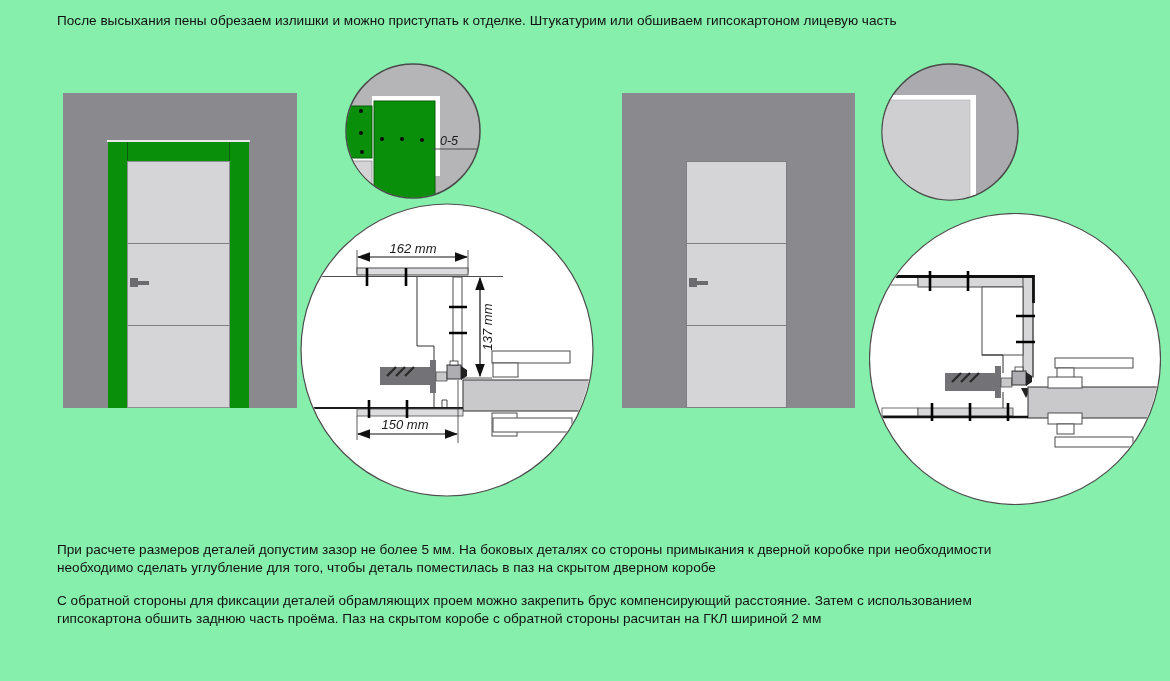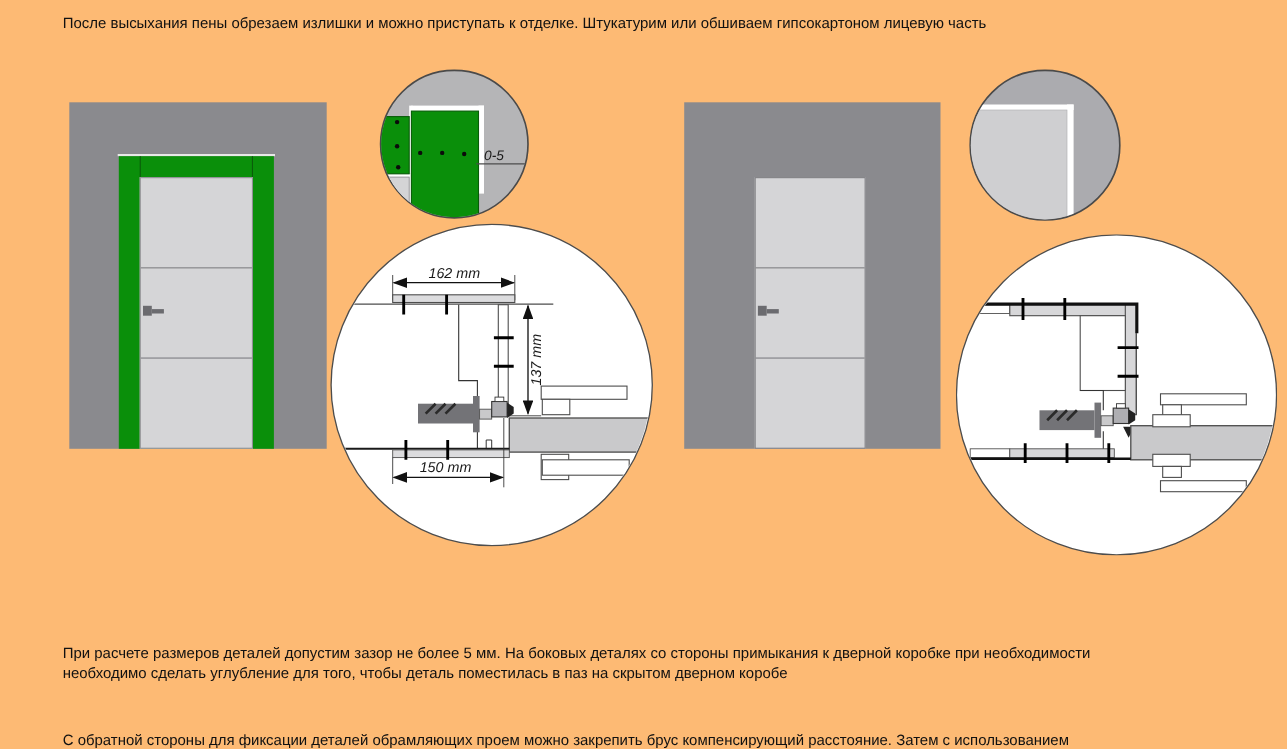--- a/index.html
+++ b/index.html
@@ -1,36 +1,36 @@
 <!DOCTYPE html>
 <html><head>
 <meta charset="utf-8">
 <style>
   * { margin:0; padding:0; box-sizing:border-box; }
   html,body { width:1170px; height:681px; background:#ffffff; overflow:hidden;
     font-family:"Liberation Sans", sans-serif; color:#111; }
   .abs { position:absolute; }
-  #stage { position:relative; width:1170px; height:681px; background:#fdba74; }
+  #stage { position:relative; width:1170px; height:681px; background:#86efac; }
 
   .body-text { font-size:13.6px; line-height:1.3; color:#111; letter-spacing:0; }
 
   
   .wall { background:#8a8a8e; }
   .frame { background:#0a8f0a; }
   .frame-top-edge { background:#e8e8e8; }
   .frame-joint { background:#0a5c0a; }
   .leaf { background:#d5d5d7; border:1px solid #8f8f93; }
   .leaf-line { background:#7f7f83; height:1px; }
   .handle-sq { background:#6b6b6f; }
   .handle-bar { background:#6b6b6f; }
 
   svg text { font-family:"Liberation Sans", sans-serif; font-style:italic; fill:#1a1a1a; }
 
   #paragraphs { width:1000px; }
-  #paragraphs p { margin-bottom:16px;margin-top:44px; }
+  #paragraphs p { margin-bottom:16px; }
 </style>
 </head>
 <body>
 
 <div id="stage">
 
   <div class="abs body-text" style="left:57px; top:12px; width:1080px;">После высыхания пены обрезаем излишки и можно приступать к отделке. Штукатурим или обшиваем гипсокартоном лицевую часть</div>
 
   <div class="abs wall" style="left:63px; top:93px; width:234px; height:315px;">
     <div class="abs frame-top-edge" style="left:44px; top:47px; width:143px; height:2px;"></div>
@@ -198,16 +198,16 @@
       <rect x="49" y="195" width="95" height="8" fill="#d7d7d9" stroke="#4d4d4d" stroke-width="0.8"></rect>
       <line x1="13" y1="204" x2="159" y2="204" stroke="#111" stroke-width="2.4"></line>
       <line x1="63" y1="190" x2="63" y2="208" stroke="#000" stroke-width="2.6"></line>
       <line x1="101" y1="190" x2="101" y2="208" stroke="#000" stroke-width="2.6"></line>
       <line x1="139" y1="190" x2="139" y2="208" stroke="#000" stroke-width="2.6"></line>
     </g>
   </svg>
 
   <div id="paragraphs" class="abs body-text" style="left:57px; top:541px;">
     <p>При расчете размеров деталей допустим зазор не более 5 мм. На боковых деталях со стороны примыкания к дверной коробке при необходимости необходимо сделать углубление для того, чтобы деталь поместилась в паз на скрытом дверном коробе</p>
-    <p>С обратной стороны для фиксации деталей обрамляющих проем можно закрепить брус компенсирующий расстояние. Затем с использованием гипсокартона обшить заднюю часть проёма. Паз на скрытом коробе с обратной стороны расчитан на ГКЛ шириной 6 мм</p>
+    <p>С обратной стороны для фиксации деталей обрамляющих проем можно закрепить брус компенсирующий расстояние. Затем с использованием гипсокартона обшить заднюю часть проёма. Паз на скрытом коробе с обратной стороны расчитан на ГКЛ шириной 2 мм</p>
   </div>
 
 </div>
 
 </body></html>

